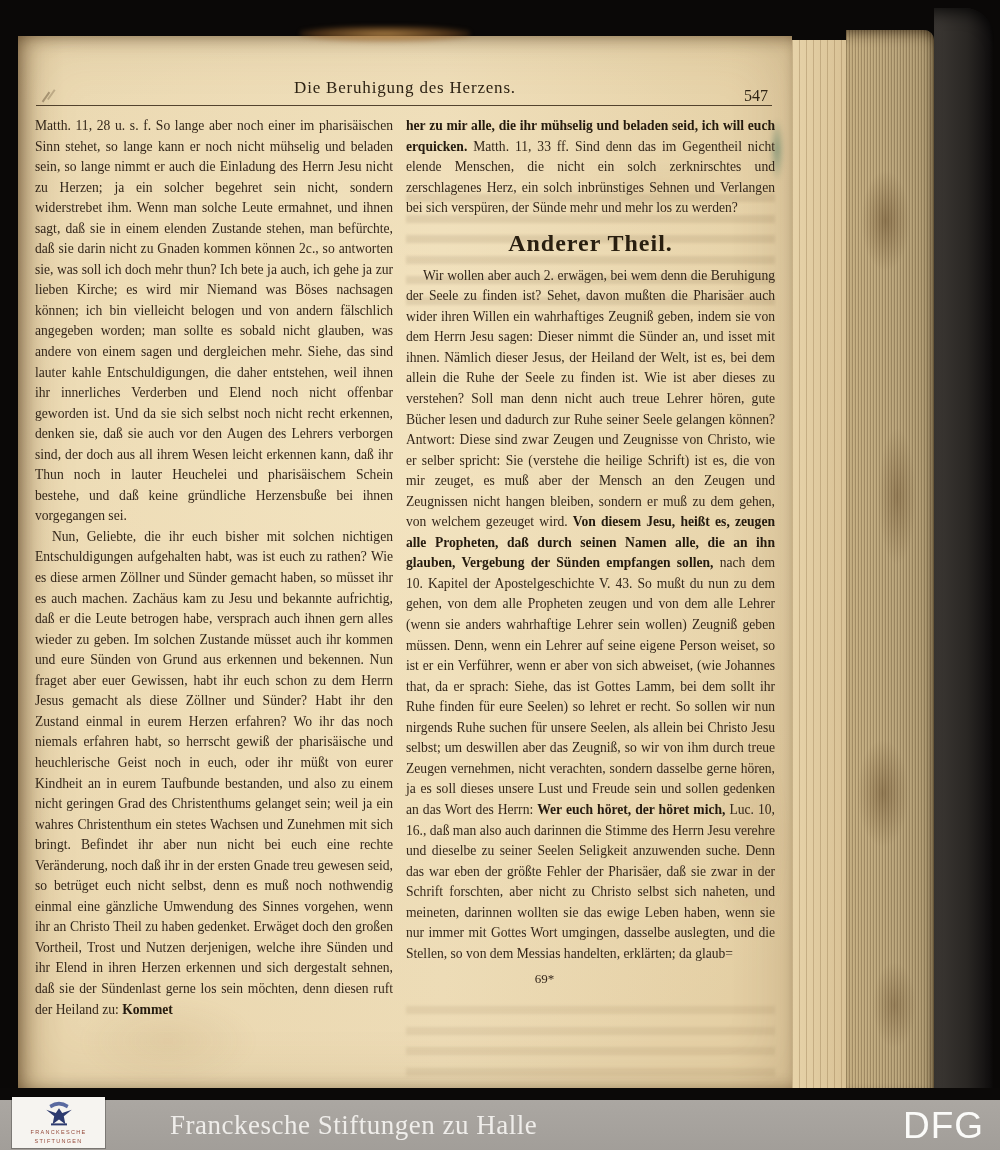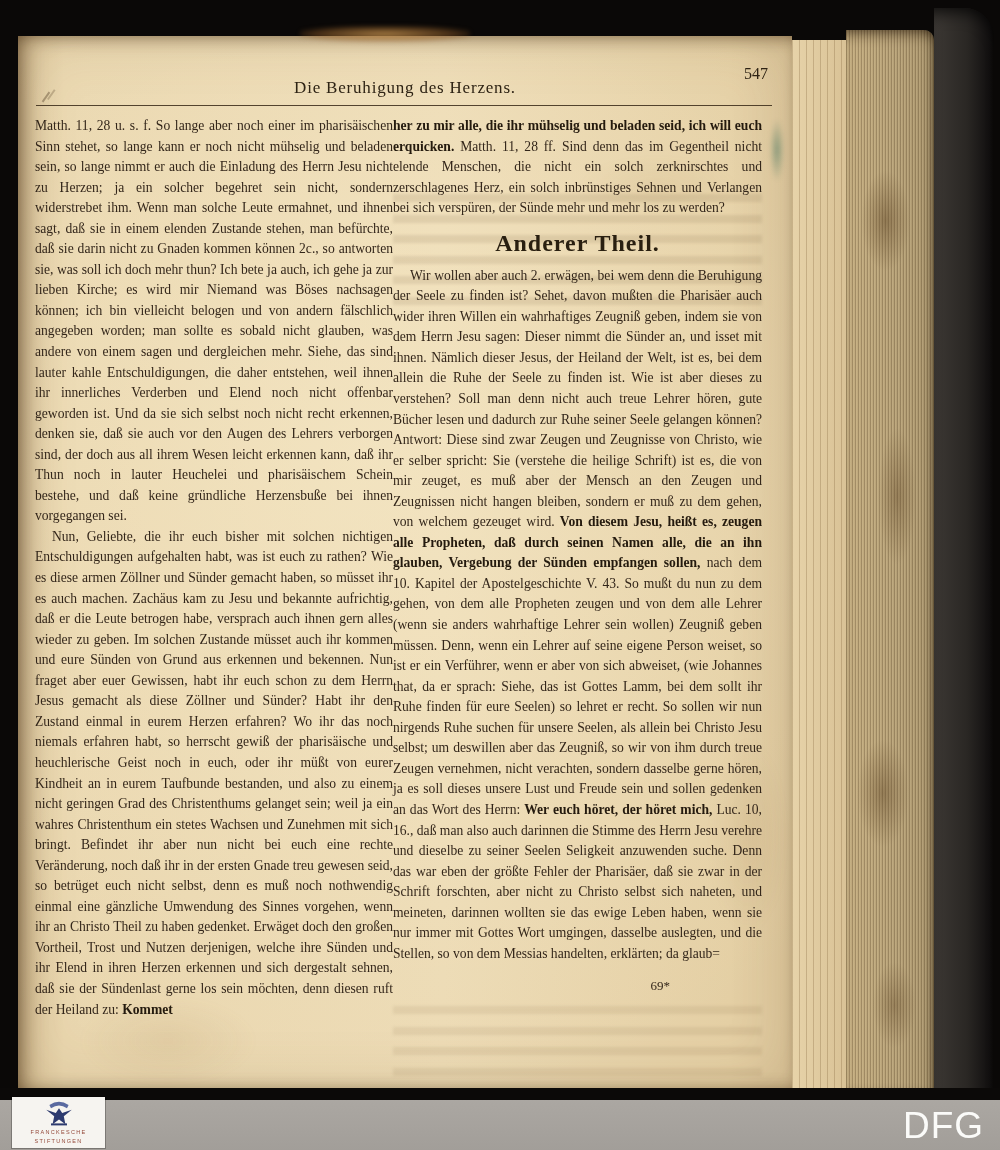--- a/index.html
+++ b/index.html
@@ -23,37 +23,37 @@
             background:radial-gradient(ellipse at center, rgba(150,110,55,0.08), transparent 70%);}
   .stain.s3{left:690px;top:700px;width:80px;height:200px;
             background:radial-gradient(ellipse at center, rgba(140,100,50,0.10), transparent 70%);}
 
   .margin-mark{position:absolute;left:22px;top:60px;width:12px;height:2px;
                background:rgba(95,75,50,0.45);transform:rotate(-55deg);
                box-shadow:5px 3px 0 rgba(95,75,50,0.3);}
 
   .running-head{position:relative;padding-top:42px;text-align:center;}
   .rh-title{font-size:17px;letter-spacing:0.8px;color:#2e2314;}
-  .rh-num{position:absolute;right:24px;top:29px;font-size:16px;color:#2e2314;}
+  .rh-num{position:absolute;right:24px;top:51px;font-size:16px;color:#2e2314;}
   .head-rule{margin:7px 20px 0 18px;border-bottom:1.6px solid rgba(55,40,22,0.85);}
 
-  .columns{display:flex;gap:0;padding:10px 17px 0 17px;}
+  .columns{display:flex;gap:13px;padding:10px 17px 0 17px;}
   .col{position:relative;}
   .col-left{width:358px;}
   .col-right{width:369px;}
 
   .para{margin:0;font-size:13.6px;line-height:20.55px;text-align:justify;
         text-justify:inter-word;position:relative;z-index:1;}
   .para.indent{text-indent:17px;font-family:Liberation Serif, serif;}
   .para b{font-weight:bold;color:#241a0e;}
 
   .section-heading{margin:11px 0 9px 0;text-align:center;font-size:24px;
                    font-weight:bold;letter-spacing:1px;color:#291f10;position:relative;z-index:1;}
 
-  .sig-mark{margin-top:14px;text-align:right;padding-right:92px;font-size:13px;
+  .sig-mark{margin-top:7px;text-align:center;padding-right:92px;font-size:13px;
             position:relative;z-index:1;}
 
   .bleed{position:absolute;left:0;right:0;filter:blur(1.6px);z-index:0;}
   .bleed-1{top:78px;height:112px;
     background:repeating-linear-gradient(180deg, rgba(125,100,65,0.14) 0 8px, transparent 8px 20.5px);}
   .bleed-2{top:890px;height:80px;
     background:repeating-linear-gradient(180deg, rgba(125,100,65,0.11) 0 8px, transparent 8px 20.5px);}
 
   
   .page-stack{position:absolute;left:792px;top:40px;width:54px;height:1050px;
@@ -113,21 +113,21 @@
     <div class="head-rule"></div>
 
     <div class="columns">
       <div class="col col-left">
         <p class="para"><span>Matth. 11, 28 u. s. f.  So lange aber noch einer im pharisäischen Sinn stehet, so lange kann er noch nicht mühselig und beladen sein, so lange nimmt er auch die Einladung des Herrn Jesu nicht zu Herzen; ja ein solcher begehret sein nicht, sondern widerstrebet ihm.  Wenn man solche Leute ermahnet, und ihnen sagt, daß sie in einem elenden Zustande stehen, man befürchte, daß sie darin nicht zu Gnaden kommen können 2c., so antworten sie, was soll ich doch mehr thun? Ich bete ja auch, ich gehe ja zur lieben Kirche; es wird mir Niemand was Böses nachsagen können; ich bin vielleicht belogen und von andern fälschlich angegeben worden; man sollte es sobald nicht glauben, was andere von einem sagen und dergleichen mehr.  Siehe, das sind lauter kahle Entschuldigungen, die daher entstehen, weil ihnen ihr innerliches Verderben und Elend noch nicht offenbar geworden ist. Und da sie sich selbst noch nicht recht erkennen, denken sie, daß sie auch vor den Augen des Lehrers verborgen sind, der doch aus all ihrem Wesen leicht erkennen kann, daß ihr Thun noch in lauter Heuchelei und pharisäischem Schein bestehe, und daß keine gründliche Herzensbuße bei ihnen vorgegangen sei.</span></p>
         <p class="para indent"><span>Nun, Geliebte, die ihr euch bisher mit solchen nichtigen Entschuldigungen aufgehalten habt, was ist euch zu rathen?  Wie es diese armen Zöllner und Sünder gemacht haben, so müsset ihr es auch machen.  Zachäus kam zu Jesu und bekannte aufrichtig, daß er die Leute betrogen habe, versprach auch ihnen gern alles wieder zu geben.  Im solchen Zustande müsset auch ihr kommen und eure Sünden von Grund aus erkennen und bekennen. Nun fraget aber euer Gewissen, habt ihr euch schon zu dem Herrn Jesus gemacht als diese Zöllner und Sünder? Habt ihr den Zustand einmal in eurem Herzen erfahren? Wo ihr das noch niemals erfahren habt, so herrscht gewiß der pharisäische und heuchlerische Geist noch in euch, oder ihr müßt von eurer Kindheit an in eurem Taufbunde bestanden, und also zu einem nicht geringen Grad des Christenthums gelanget sein; weil ja ein wahres Christenthum ein stetes Wachsen und Zunehmen mit sich bringt. Befindet ihr aber nun nicht bei euch eine rechte Veränderung, noch daß ihr in der ersten Gnade treu gewesen seid, so betrüget euch nicht selbst, denn es muß noch nothwendig einmal eine gänzliche Umwendung des Sinnes vorgehen, wenn ihr an Christo Theil zu haben gedenket.  Erwäget doch den großen Vortheil, Trost und Nutzen derjenigen, welche ihre Sünden und ihr Elend in ihren Herzen erkennen und sich dergestalt sehnen, daß sie der Sündenlast gerne los sein möchten, denn diesen ruft der Heiland zu: </span><b>Kommet</b></p>
       </div>
       <div class="col col-right">
         <div class="bleed bleed-1"></div>
         <div class="bleed bleed-2"></div>
-        <p class="para"><b>her zu mir alle, die ihr mühselig und beladen seid, ich will euch erquicken.</b><span> Matth. 11, 28 ff.  Sind denn das im Gegentheil nicht elende Menschen, die nicht ein solch zerknirschtes und zerschlagenes Herz, ein solch inbrünstiges Sehnen und Verlangen bei sich verspüren, der Sünde mehr und mehr los zu werden?</span></p>
+        <p class="para"><b>her zu mir alle, die ihr mühselig und beladen seid, ich will euch erquicken.</b><span> Matth. 11, 33 ff.  Sind denn das im Gegentheil nicht elende Menschen, die nicht ein solch zerknirschtes und zerschlagenes Herz, ein solch inbrünstiges Sehnen und Verlangen bei sich verspüren, der Sünde mehr und mehr los zu werden?</span></p>
         <h2 class="section-heading">Anderer Theil.</h2>
         <p class="para indent"><span>Wir wollen aber auch 2. erwägen, bei wem denn die Beruhigung der Seele zu finden ist?  Sehet, davon mußten die Pharisäer auch wider ihren Willen ein wahrhaftiges Zeugniß geben, indem sie von dem Herrn Jesu sagen:  Dieser nimmt die Sünder an, und isset mit ihnen.  Nämlich dieser Jesus, der Heiland der Welt, ist es, bei dem allein die Ruhe der Seele zu finden ist.  Wie ist aber dieses zu verstehen? Soll man denn nicht auch treue Lehrer hören, gute Bücher lesen und dadurch zur Ruhe seiner Seele gelangen können?  Antwort:  Diese sind zwar Zeugen und Zeugnisse von Christo, wie er selber spricht: Sie (verstehe die heilige Schrift) ist es, die von mir zeuget, es muß aber der Mensch an den Zeugen und Zeugnissen nicht hangen bleiben, sondern er muß zu dem gehen, von welchem gezeuget wird.  </span><b>Von diesem Jesu, heißt es, zeugen alle Propheten, daß durch seinen Namen alle, die an ihn glauben, Vergebung der Sünden empfangen sollen,</b><span> nach dem 10. Kapitel der Apostelgeschichte V. 43.  So mußt du nun zu dem gehen, von dem alle Propheten zeugen und von dem alle Lehrer (wenn sie anders wahrhaftige Lehrer sein wollen) Zeugniß geben müssen.  Denn, wenn ein Lehrer auf seine eigene Person weiset, so ist er ein Verführer, wenn er aber von sich abweiset, (wie Johannes that, da er sprach: Siehe, das ist Gottes Lamm, bei dem sollt ihr Ruhe finden für eure Seelen) so lehret er recht.  So sollen wir nun nirgends Ruhe suchen für unsere Seelen, als allein bei Christo Jesu selbst; um deswillen aber das Zeugniß, so wir von ihm durch treue Zeugen vernehmen, nicht verachten, sondern dasselbe gerne hören, ja es soll dieses unsere Lust und Freude sein und sollen gedenken an das Wort des Herrn: </span><b>Wer euch höret, der höret mich,</b><span> Luc. 10, 16., daß man also auch darinnen die Stimme des Herrn Jesu verehre und dieselbe zu seiner Seelen Seligkeit anzuwenden suche.  Denn das war eben der größte Fehler der Pharisäer, daß sie zwar in der Schrift forschten, aber nicht zu Christo selbst sich naheten, und meineten, darinnen wollten sie das ewige Leben haben, wenn sie nur immer mit Gottes Wort umgingen, dasselbe auslegten, und die Stellen, so von dem Messias handelten, erklärten; da glaub=</span></p>
         <div class="sig-mark">69*</div>
       </div>
     </div>
   </div>
 
   <div class="page-stack"></div>
   <div class="fore-edge"></div>
   <div class="cover-right"></div>
@@ -142,15 +142,16 @@
       <path d="M8 6 Q20 -2 32 6 L30 10 Q20 3 10 10 Z" fill="#5a6aa0"></path>
       <path d="M20 10 L16 16 L4 12 L14 20 L12 30 L20 24 L28 30 L26 20 L36 12 L24 16 Z" fill="#2d3a6e"></path>
       <rect x="10" y="29" width="20" height="2.5" fill="#2d3a6e"></rect>
     </svg>
     <div class="logo-text">
       <span>FRANCKESCHE</span>
       <span>STIFTUNGEN</span>
     </div>
   </div>
 
+  <div class="footer-title">Franckesche Stiftungen zu Halle</div>
   <div class="dfg">DFG</div>
 
 </div>
 
 </body></html>

